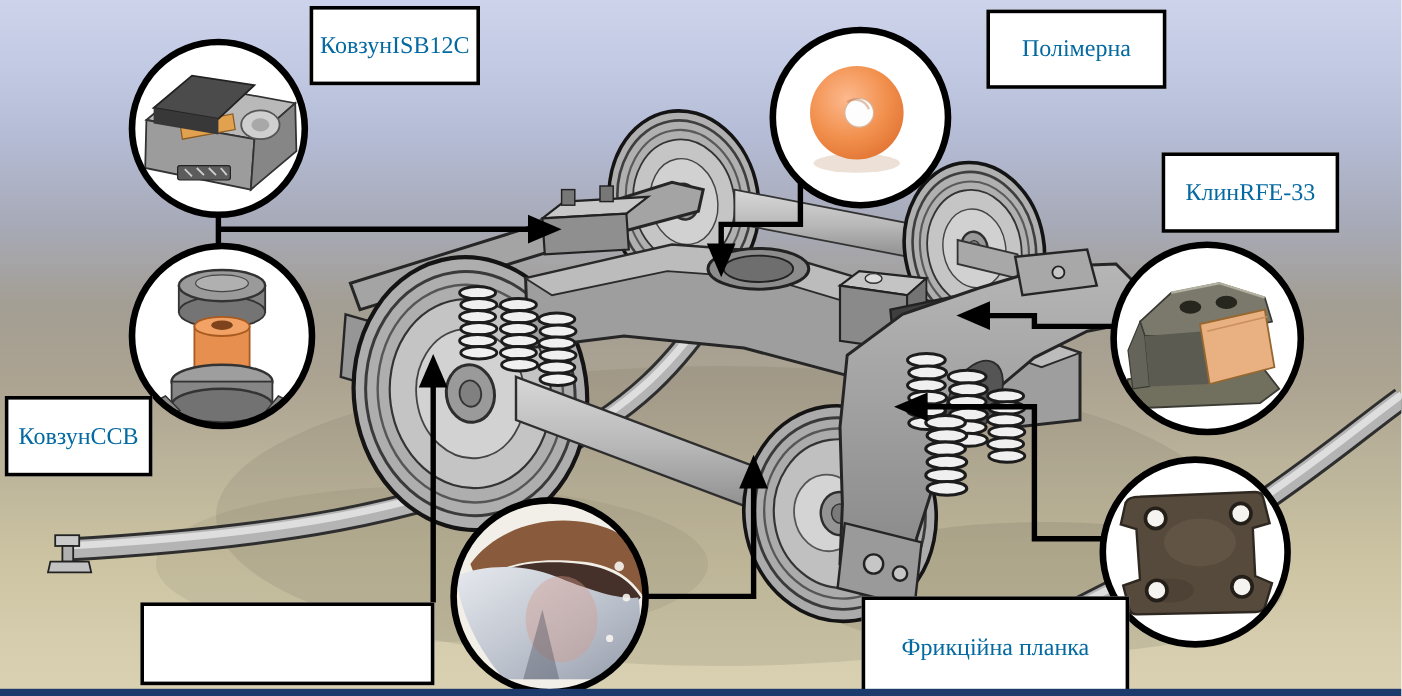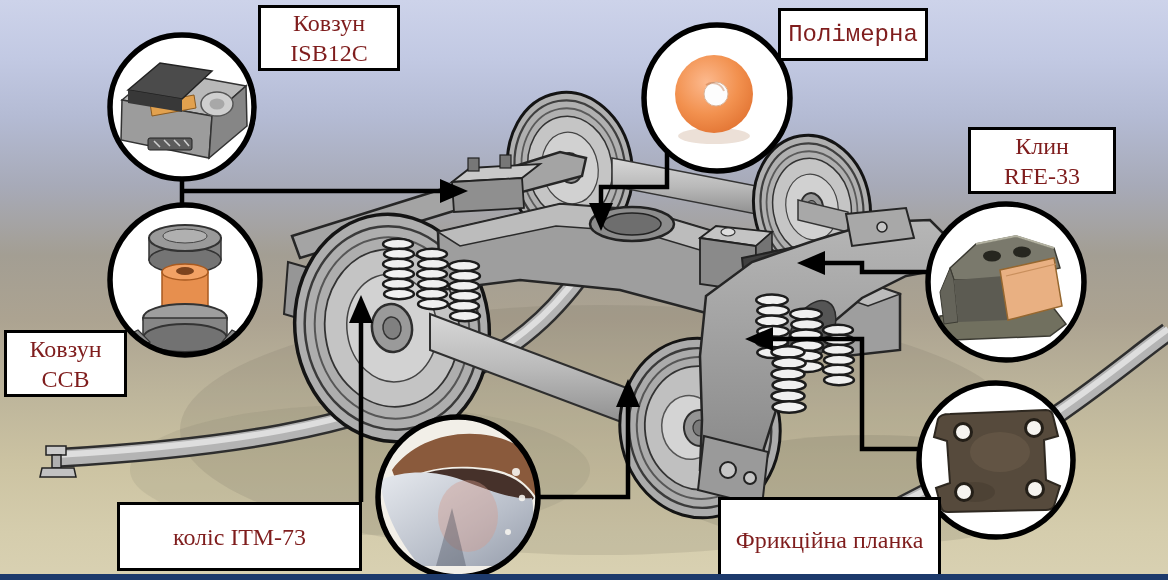--- a/index.html
+++ b/index.html
@@ -4,22 +4,22 @@
 <style>
   html,body{margin:0;padding:0;}
   #stage{
     position:relative;width:1168px;height:580px;overflow:hidden;
     font-family:"Liberation Serif","DejaVu Serif",serif;
     background:linear-gradient(180deg,#cdd3ea 0%,#c2c9e3 10%,#b4bbd4 20%,#a7aab8 32%,#a39e93 44%,#aca391 55%,#bdb59b 68%,#ccc3a2 80%,#d5cdad 92%,#d9d1b2 100%);
   }
   #scene{position:absolute;left:0;top:0;z-index:1;}
   .callout{
     position:absolute;z-index:3;background:#ffffff;border:3px solid #000;
-    box-sizing:border-box;display:flex;flex-direction:column;align-items:center;justify-content:center;
-    text-align:center;color:#7f1d1d;font-size:24px;line-height:30px;
+    box-sizing:border-box;display:flex;flex-direction:row;align-items:center;justify-content:center;
+    text-align:center;color:#0369a1;font-size:20px;line-height:30px;
   }
   .callout span{display:block;white-space:nowrap;}
   #footer-bar{position:absolute;left:0;bottom:0;width:1168px;height:6px;z-index:4;}
 </style>
 </head>
 <body>
 
 <div id="stage">
 
 <svg id="scene" width="1168" height="580" viewBox="0 0 1168 580">
@@ -303,32 +303,31 @@
     <circle cx="1035" cy="489" r="8.5" fill="#f6f4f0" stroke="#241f18" stroke-width="3"></circle>
   </g>
   <circle cx="996" cy="460" r="77" fill="none" stroke="#000" stroke-width="5.5"></circle>
 </g>
 </svg>
 
 <div class="callout" style="left:258px;top:5px;width:142px;height:66px;">
   <span>Ковзун</span>
   <span>ISB12C</span>
 </div>
-<div class="callout" style="left:778px;top:8px;width:150px;height:53px;font-family:Liberation Mono, monospace;">
+<div class="callout" style="left:822px;top:8px;width:150px;height:66px;">
   <span>Полімерна</span>
 </div>
 <div class="callout" style="left:968px;top:127px;width:148px;height:67px;">
   <span>Клин</span>
   <span>RFE-33</span>
 </div>
 <div class="callout" style="left:4px;top:330px;width:123px;height:67px;">
   <span>Ковзун</span>
   <span>ССВ</span>
 </div>
 <div class="callout" style="left:117px;top:502px;width:245px;height:69px;">
-  <span>коліс  ІТМ-73</span>
 </div>
 <div class="callout" style="left:718px;top:497px;width:223px;height:86px;">
   <span>Фрикційна планка</span>
 </div>
 
 <div id="footer-bar" style="background: rgb(29, 58, 108);"></div>
 </div>
 
 </body></html>

